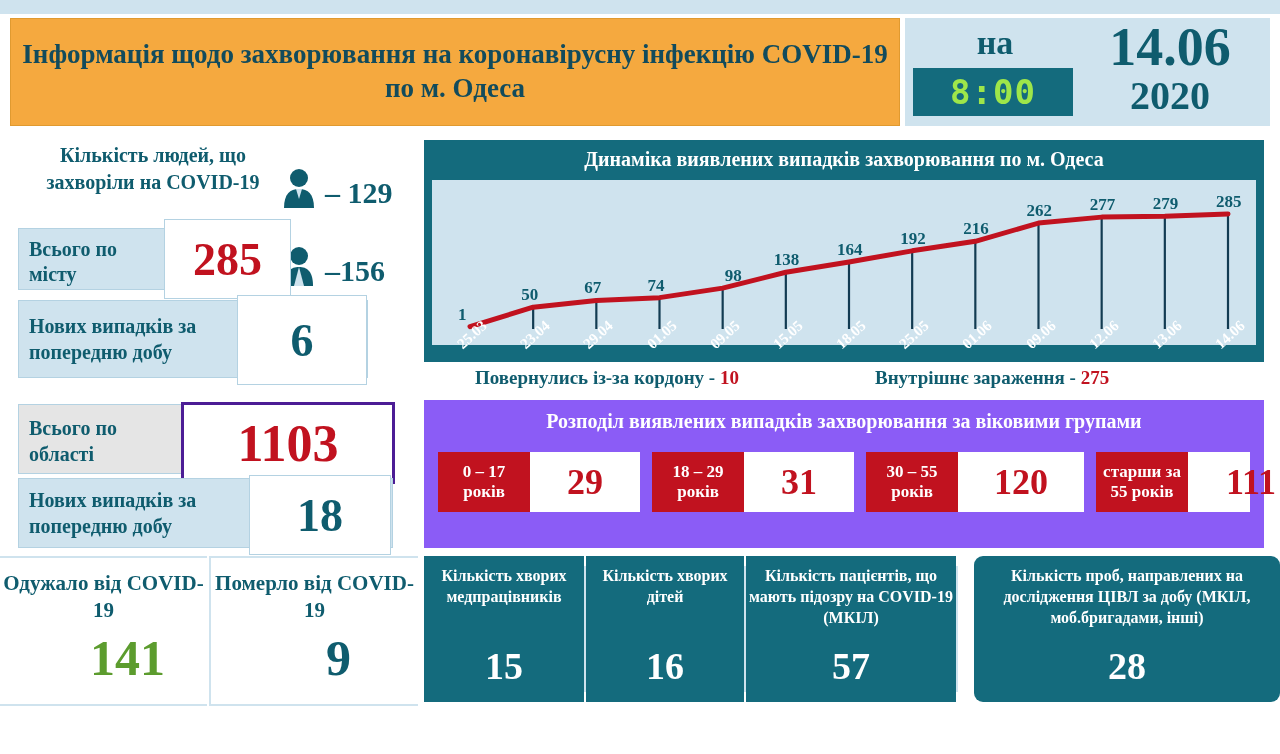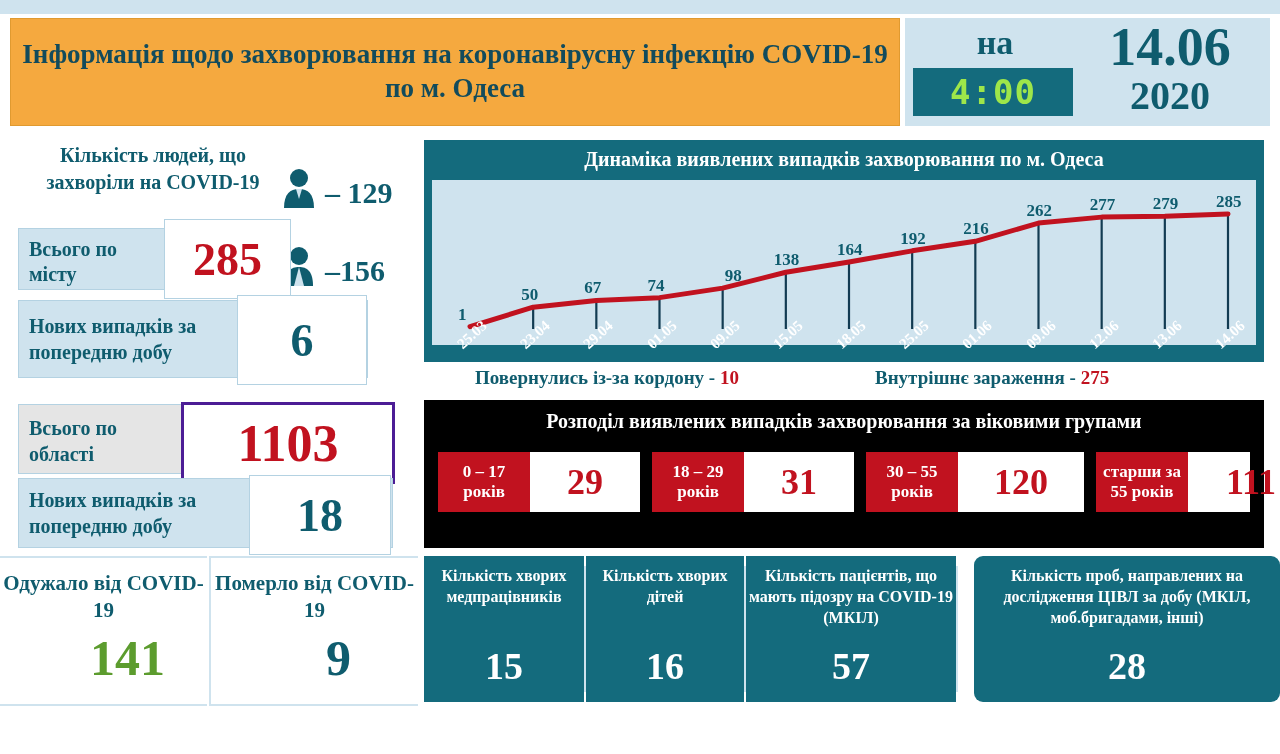--- a/index.html
+++ b/index.html
@@ -157,21 +157,21 @@
   .src-left{
     position:absolute;left:50px;top:4px;font-size:19px;font-weight:bold;color:#0f5c6e;
   }
   .src-right{
     position:absolute;left:450px;top:4px;font-size:19px;font-weight:bold;color:#0f5c6e;
   }
   .red{color:#c1121f;}
 
   
   .age-panel{
-    position:absolute;left:424px;top:400px;width:840px;height:148px;background:#000000;
+    position:absolute;left:424px;top:400px;width:840px;height:148px;background:#8b5cf6;
   }
   .age-title{
     position:absolute;left:0;top:10px;width:840px;text-align:center;color:#ffffff;
     font-size:20px;font-weight:bold;
   }
   .age-item{position:absolute;top:52px;height:60px;background:#ffffff;}
   .age-lbl{
     position:absolute;left:0;top:0;width:92px;height:60px;background:#c1121f;color:#ffffff;
     font-size:17px;font-weight:bold;display:flex;align-items:center;justify-content:center;
     text-align:center;line-height:1.2;box-sizing:border-box;padding:16px 4px;
@@ -191,21 +191,21 @@
 <body>
 
 <div class="page">
 
   <div class="topbar"></div>
 
   <div class="header">
     <div class="hdr-title">Інформація щодо захворювання на коронавірусну інфекцію COVID-19 по м. Одеса</div>
     <div class="hdr-date">
       <div class="hdr-na">на</div>
-      <div class="hdr-clock">4:00</div>
+      <div class="hdr-clock">8:00</div>
       <div class="hdr-day">14.06</div>
       <div class="hdr-year">2020</div>
     </div>
   </div>
 
   <div class="left-head">Кількість людей, що захворіли на COVID-19</div>
 
   <div class="person p-male">
     <svg width="34" height="40" viewBox="0 0 34 40">
       <circle cx="17" cy="10" r="9" fill="#0f5c6e"></circle>

